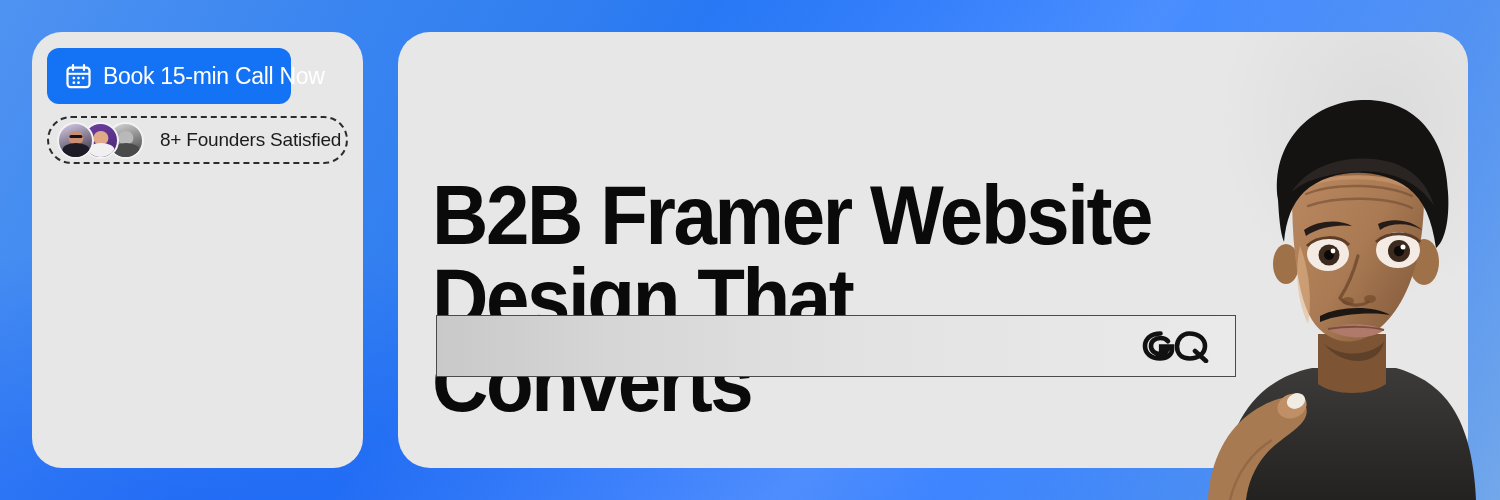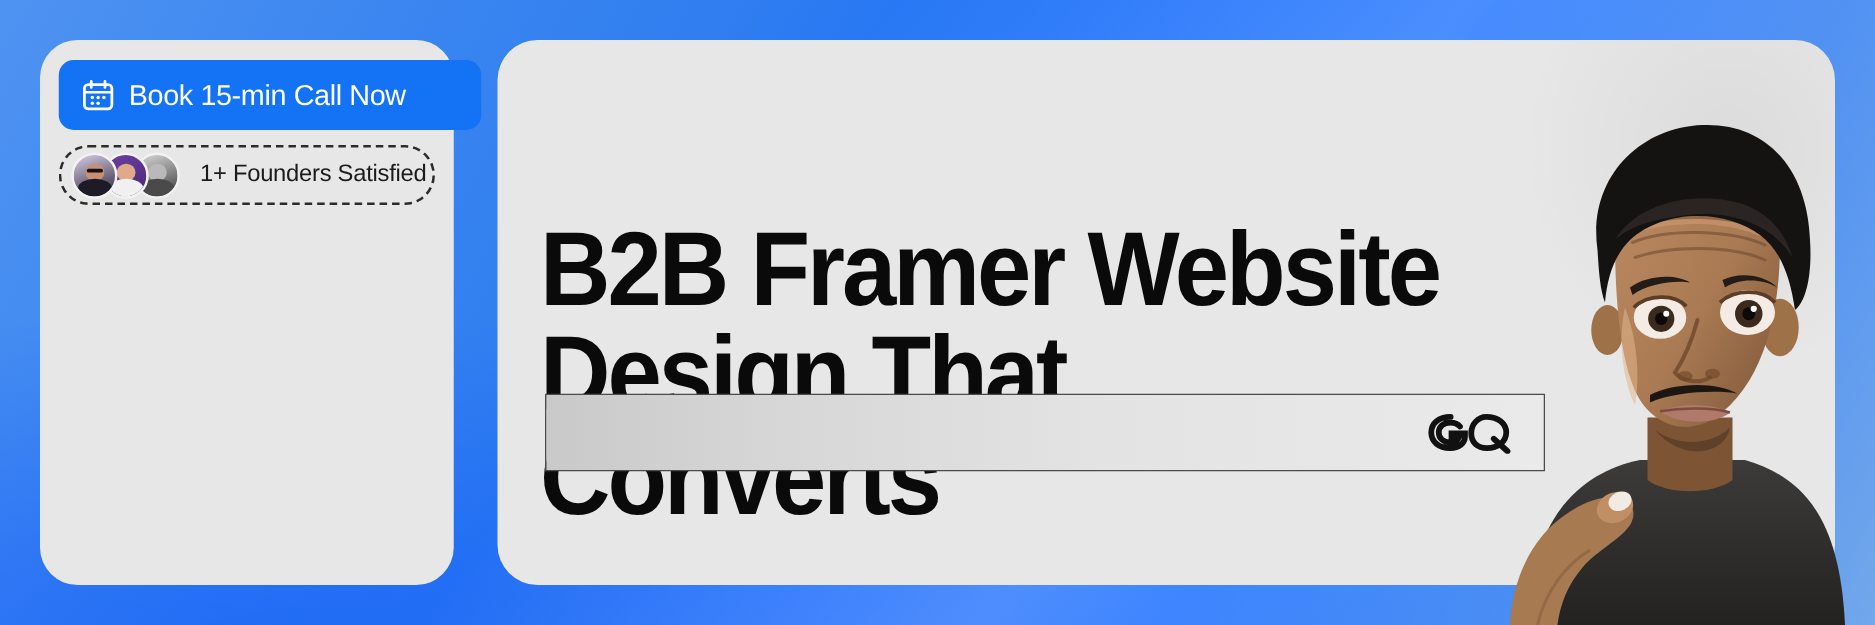--- a/index.html
+++ b/index.html
@@ -43,21 +43,21 @@
     width: 331px;
     height: 436px;
     background: #e7e7e7;
     border-radius: 30px;
     z-index: 3;
   }
   .cta-button {
     position: absolute;
     left: 15px;
     top: 16px;
-    width: 338px;
+    width: 244px;
     height: 56px;
     background: #1472f5;
     border-radius: 12px;
     display: flex;
     align-items: center;
     gap: 11px;
     padding: 0 18px;
     box-sizing: border-box;
     cursor: pointer;
     border: none;
@@ -261,21 +261,21 @@
         </div>
         <div class="avatar">
           <span class="av-head"></span>
             <span class="av-body"></span>
         </div>
         <div class="avatar">
           <span class="av-head"></span>
             <span class="av-body"></span>
         </div>
       </div>
-      <span class="pill-text">1+ Founders Satisfied</span>
+      <span class="pill-text">8+ Founders Satisfied</span>
     </div>
 
   </div>
 
   <div class="right-card">
 
     <h1 class="headline">B2B Framer Website
 Design That Converts</h1>
 
     <div class="logo-strip">

